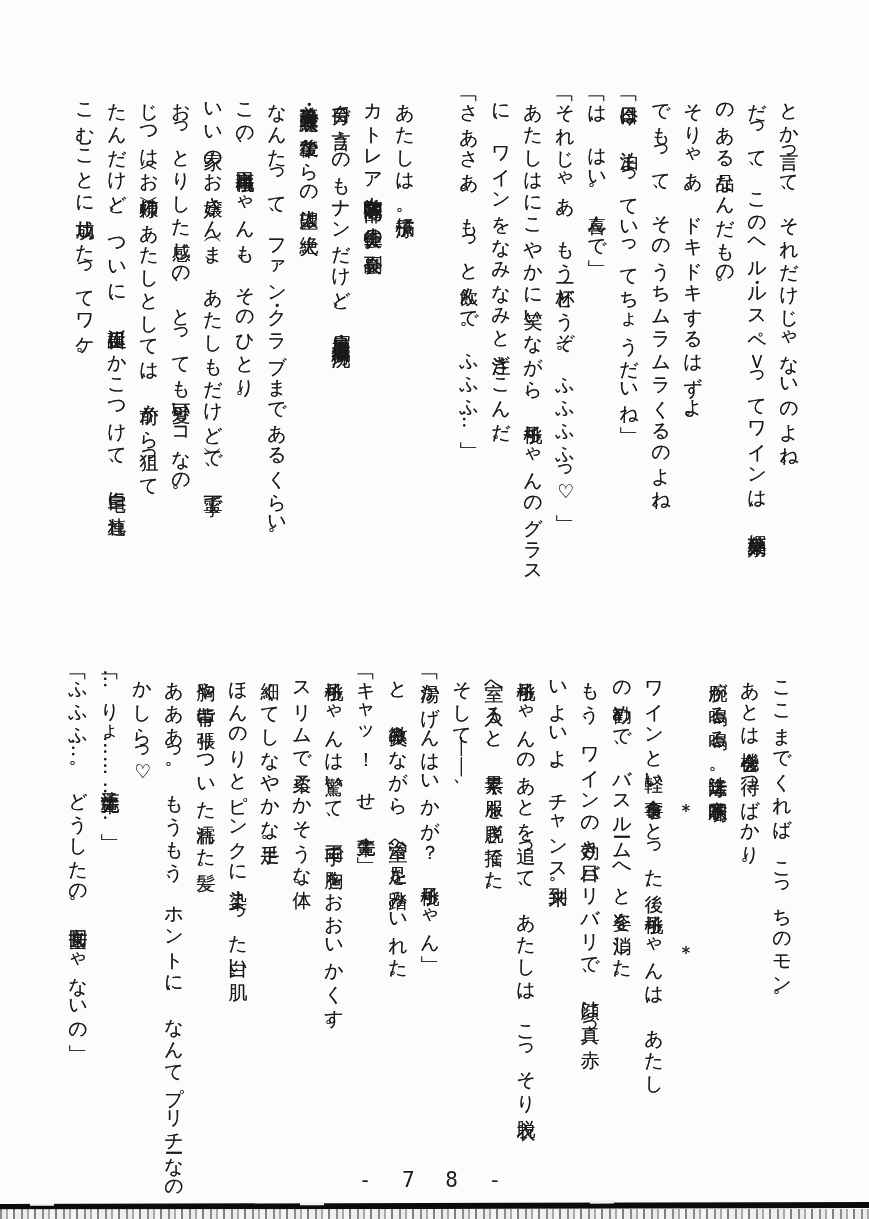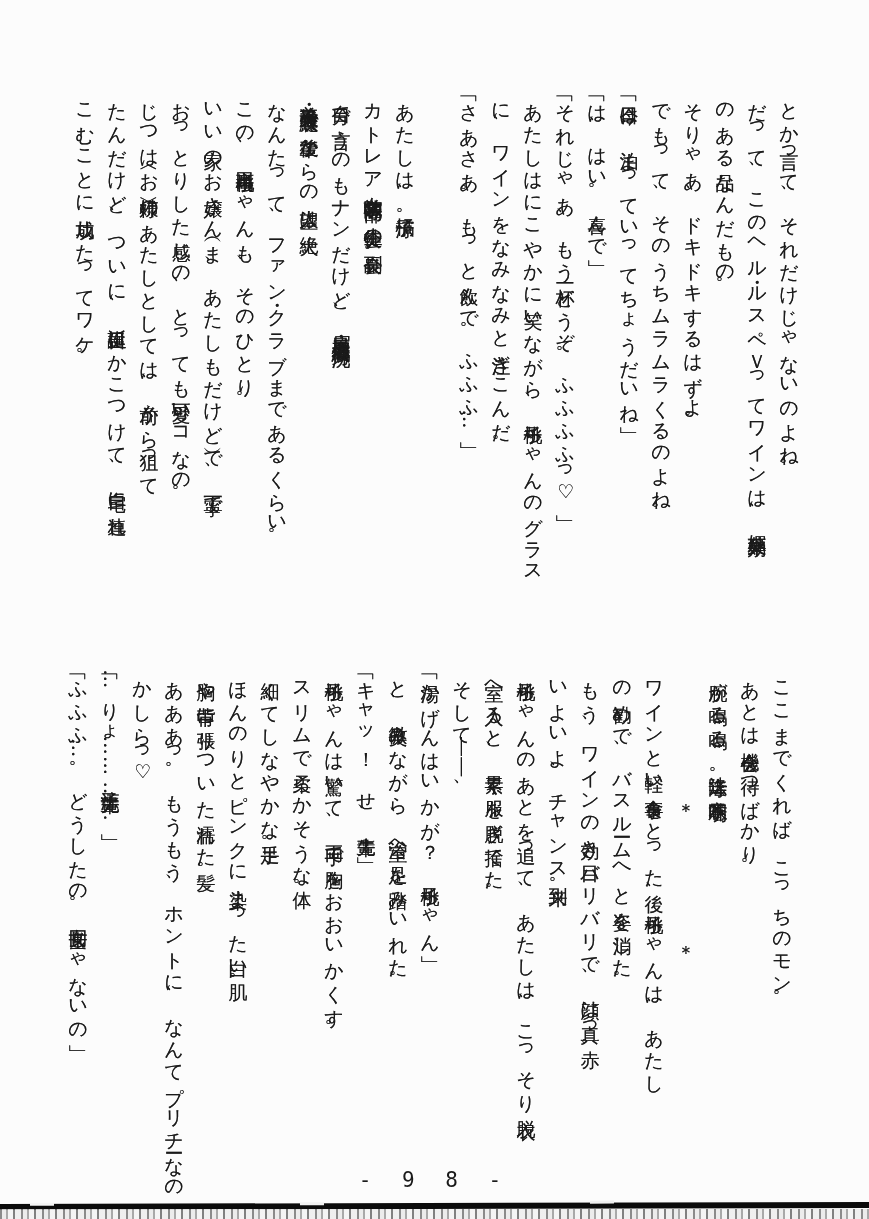--- a/index.html
+++ b/index.html
@@ -145,20 +145,20 @@
       <p>スリムで柔らかそうな体。</p>
       <p>細くてしなやかな手足。</p>
       <p>ほんのりとピンクに染まった白い肌。</p>
       <p>胸や背中に張りついた濡れた髪。</p>
       <p>あああっ。もうもう、ホントに、なんてプリチーなの</p>
       <p>かしらっ♡</p>
       <p>「…りょ……涼子先輩……」</p>
       <p>「ふふふ…。どうしたの。女同士じゃないの」</p>
     </div>
 
-  <div class="page-number">- 9 8 -</div>
+  <div class="page-number">- 7 8 -</div>
 
   <div class="scan-edge">
     <div class="edge-line"></div>
     <div class="edge-noise"></div>
   </div>
 
 </div>
 
 </body></html>

